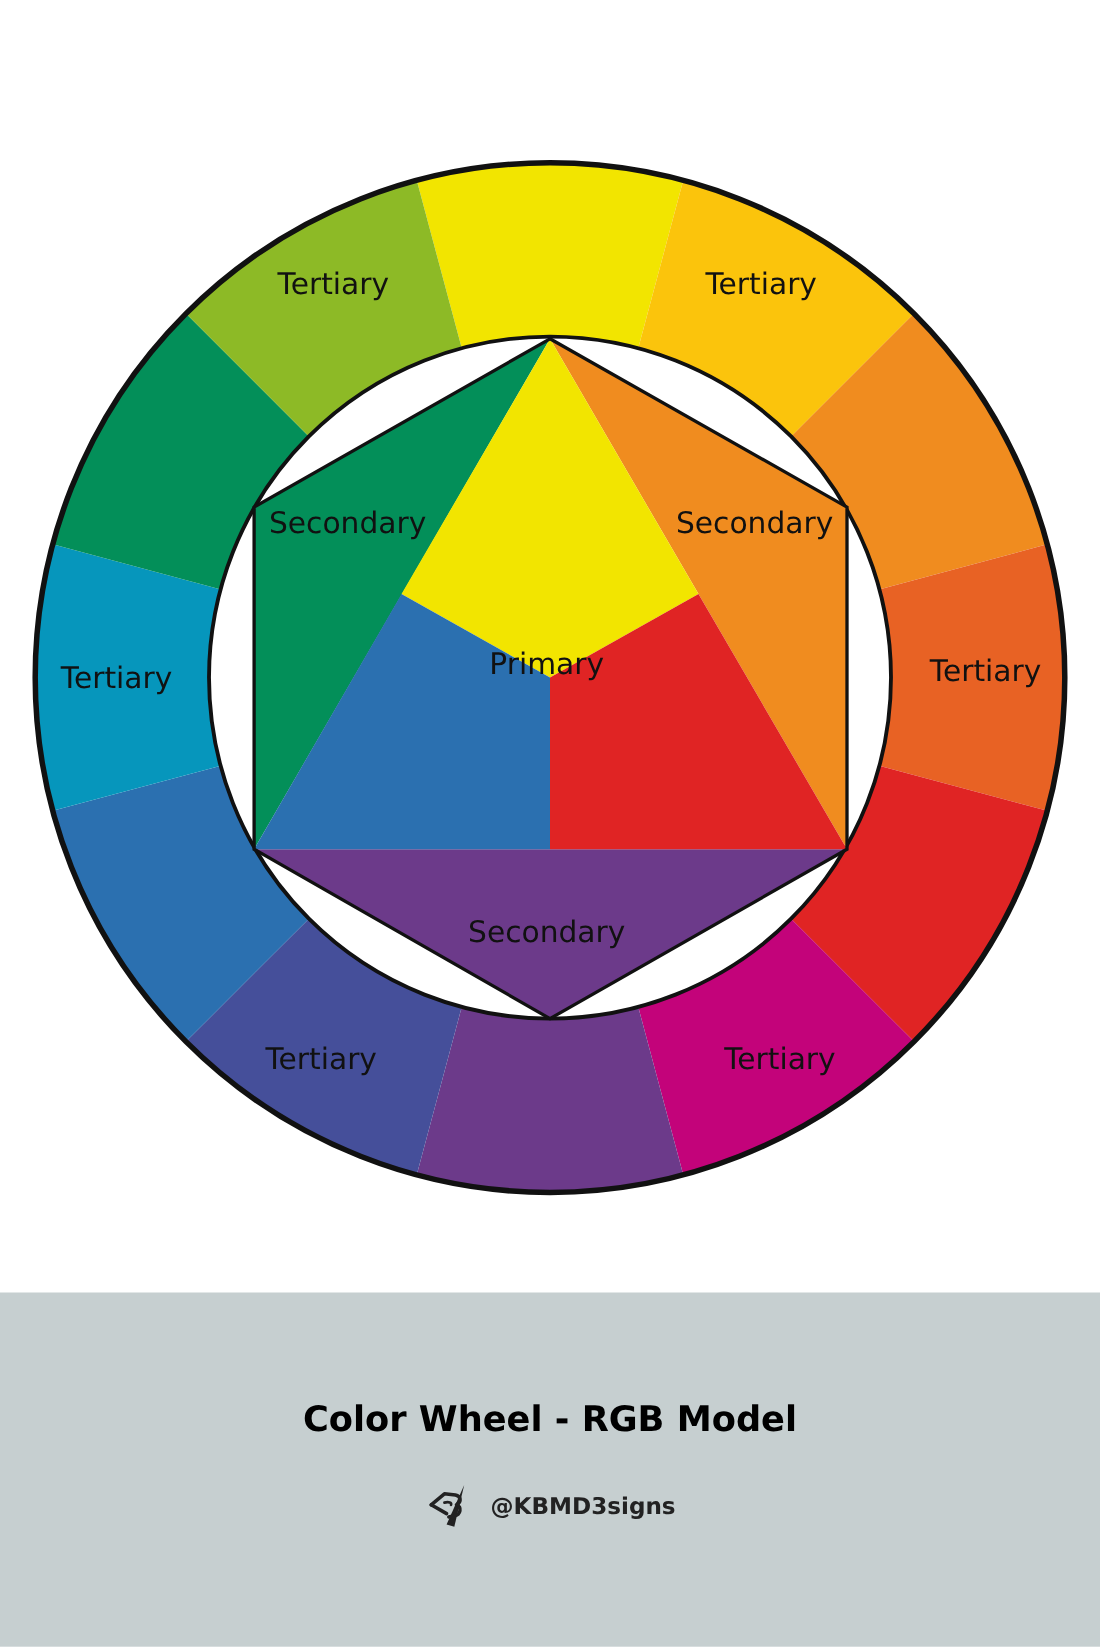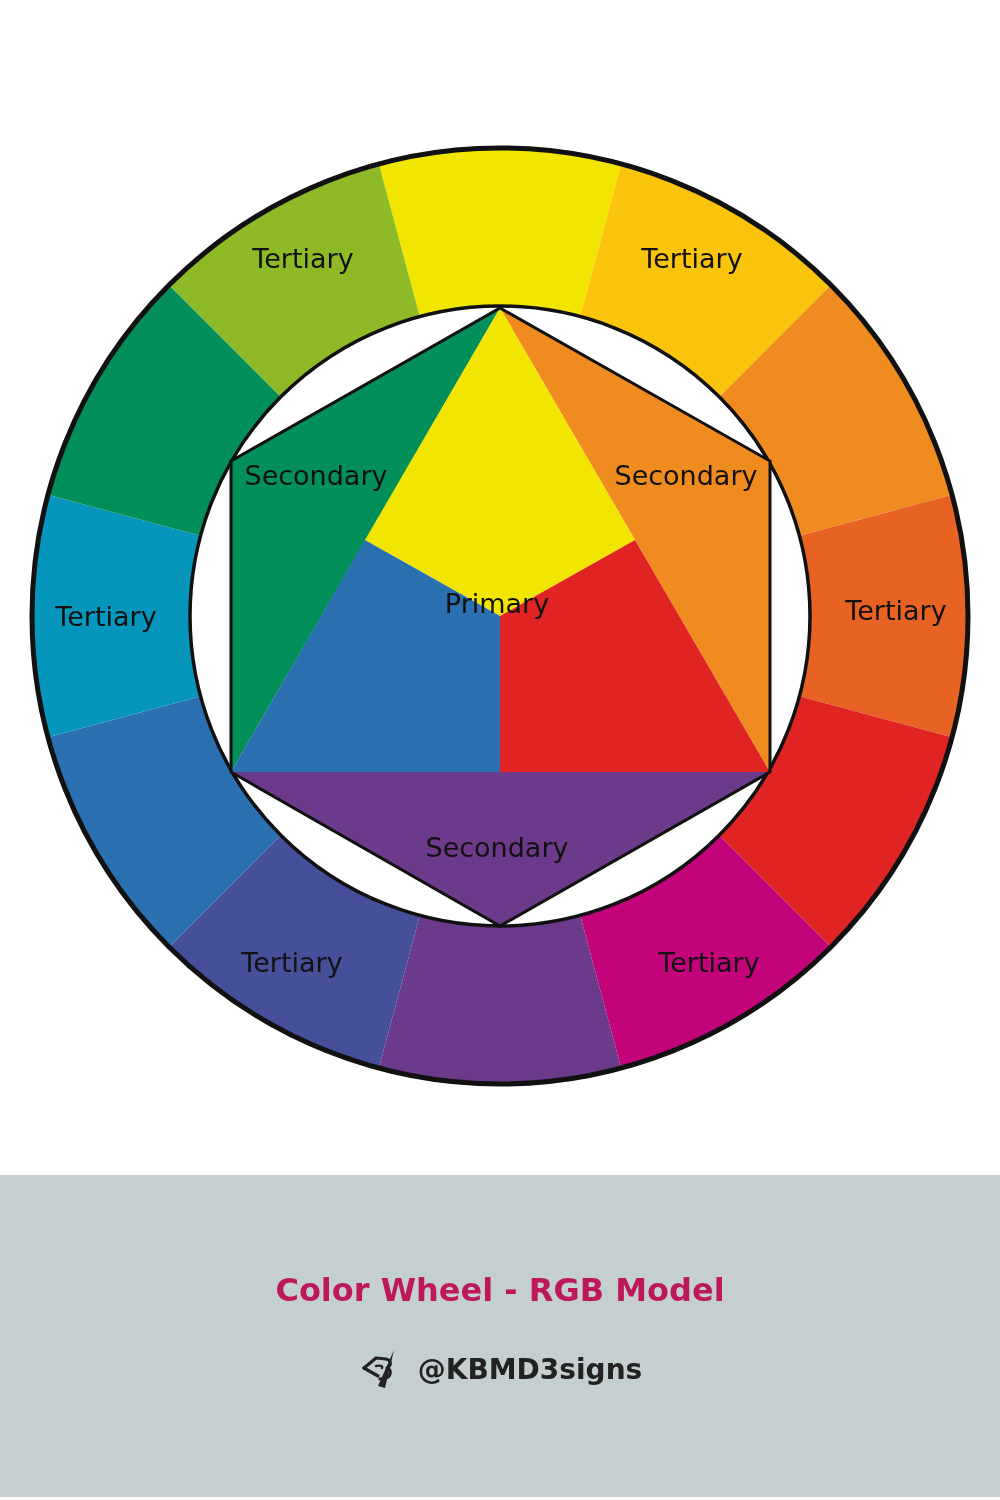--- a/index.html
+++ b/index.html
@@ -13,28 +13,28 @@
     font-family: "DejaVu Sans", sans-serif;
     font-size: 27px; fill: #111111; text-anchor: middle; dominant-baseline: middle;
   }
   #footer {
     position: absolute; left: 0; top: 1175px; width: 1000px; height: 322px;
     background: #C6CFD0;
   }
   #footer-title {
     position: absolute; left: 0; width: 1000px; top: 96px;
     text-align: center; font-family: "DejaVu Sans", sans-serif; font-weight: bold;
-    font-size: 32px; color: #be185d; letter-spacing: 0px;
+    font-size: 32px; color: #000000; letter-spacing: 0px;
   }
   #footer-brand {
     position: absolute; left: 0; width: 1000px; top: 170px; height: 48px;
     display: flex; align-items: center; justify-content: center; gap: 14px;
   }
   #brand-handle {
-    font-family: "DejaVu Sans", sans-serif; font-weight: bold; font-size: 28px; color: #222222;
+    font-family: "DejaVu Sans", sans-serif; font-weight: bold; font-size: 21px; color: #222222;
   }
   #brand-logo { width: 46px; height: 46px; display: block; }
 </style>
 </head>
 <body>
 
 <svg id="wheel-svg" viewBox="0 0 1000 1170" xmlns="http://www.w3.org/2000/svg">
   <g id="ring-segments">
       <path d="M378.8726868920202,163.94671329671604 A468,468 0 0 1 621.1273131079797,163.94671329671604 L579.7162658915764,318.49484550296694 A310,310 0 0 0 420.2837341084236,318.49484550296694 Z" fill="#F2E500"></path>
       <path d="M621.1273131079797,163.94671329671604 A468,468 0 0 1 830.9259735953042,285.0740264046958 L717.7888886054567,398.2111113945434 A310,310 0 0 0 579.7162658915764,318.49484550296694 Z" fill="#FBC40C"></path>

